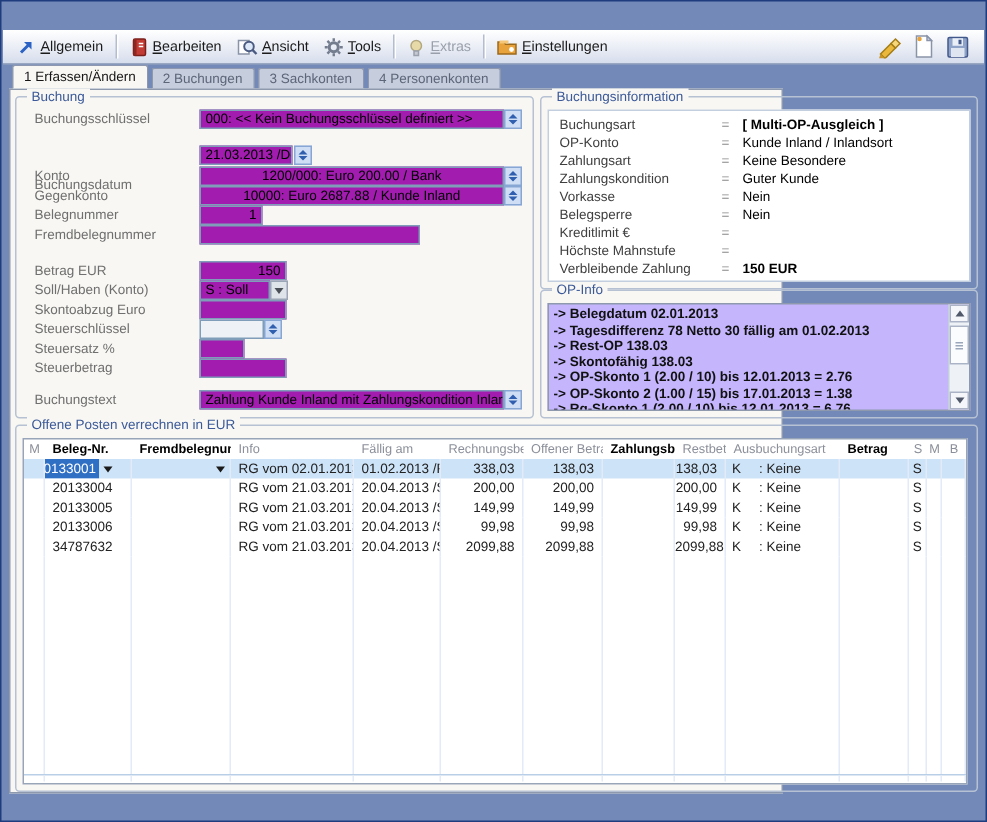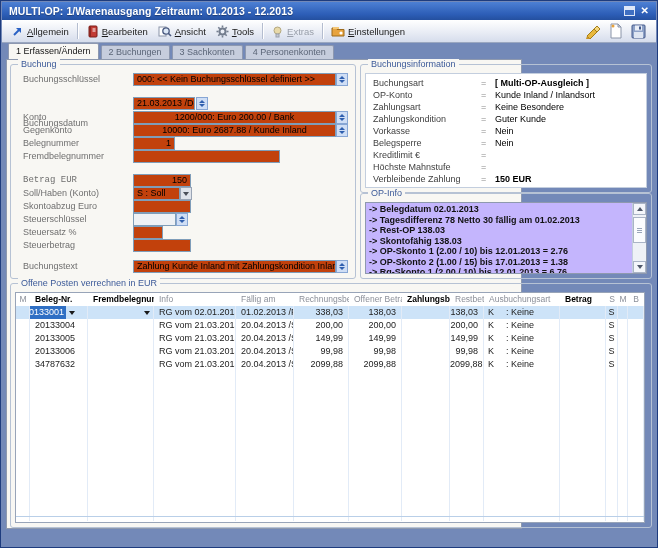--- a/index.html
+++ b/index.html
@@ -38,21 +38,21 @@
   
   .panel{position:absolute;left:5px;top:58px;width:516px;height:470px;background:#f8f7f3;
     border:1px solid #8e99ae;box-sizing:border-box;}
 
   .groupbox{position:absolute;border:1px solid #b6c2d4;border-radius:3px;}
   .gb-label{position:absolute;top:-6px;left:7px;background:#f8f7f3;padding:0 3px;
     color:#3c5a99;font-size:9px;line-height:11px;white-space:nowrap;}
 
   
   .frm-label{position:absolute;left:12px;font-size:9px;color:#6f6f6f;line-height:13px;white-space:nowrap;}
-  .fld{position:absolute;height:13px;background:#c2410c;border:1px solid #7f9db9;font-size:9px;
+  .fld{position:absolute;height:13px;background:#a21caf;border:1px solid #7f9db9;font-size:9px;
     line-height:11px;padding:0 3px;box-sizing:border-box;color:#000;white-space:nowrap;overflow:hidden;}
   .fld.center{text-align:center;}
   .fld.right{text-align:right;}
   .fld.gray{background:#eef1f5;}
   .spin,.ddbtn{position:absolute;width:12px;height:13px;background:#cfdef5;border:1px solid #87a6d4;
     box-sizing:border-box;display:flex;flex-direction:column;align-items:center;justify-content:center;}
   .spin::before{content:"";border-left:3px solid transparent;border-right:3px solid transparent;
     border-bottom:3px solid #2f5fae;margin-bottom:1px;}
   .spin::after{content:"";border-left:3px solid transparent;border-right:3px solid transparent;
     border-top:3px solid #2f5fae;}
@@ -109,27 +109,20 @@
   .op-empty .cell,.op-stub .cell{height:100%;}
   .op-stub{height:4px;border-top:1px solid #b9cfe8;}
 
   .icon-svg{display:block;}
 </style>
 </head>
 <body>
 
 <div class="window">
 
-  <div class="titlebar">
-    <div class="title">MULTI-OP: 1/Warenausgang Zeitraum: 01.2013 - 12.2013</div>
-    <div class="tb-btns">
-      <div class="btn-restore"></div>
-      <div class="btn-close">✕</div>
-    </div>
-  </div>
 
   <div class="toolbar">
     <div class="tb-item">
       <svg class="icon-svg" width="13" height="13" viewBox="0 0 13 13">
           <path d="M3 10 L9 4" stroke="#2b62c4" stroke-width="2" fill="none"></path>
           <path d="M5 3 L10 3 L10 8 Z" fill="#2b62c4"></path>
         </svg>
       <span class="lbl">Allgemein</span>
     </div>
     <div class="tb-sep"></div>
@@ -230,21 +223,21 @@
       <div class="frm-label" style="top:59px;">Gegenkonto</div>
       <div class="fld center" style="left:122px;top:59px;width:203px;">10000: Euro 2687.88 / Kunde Inland</div>
       <div class="spin" style="left:325px;top:59px;"></div>
 
       <div class="frm-label" style="top:72px;">Belegnummer</div>
       <div class="fld right" style="left:122px;top:72px;width:42px;">1</div>
 
       <div class="frm-label" style="top:85px;">Fremdbelegnummer</div>
       <div class="fld" style="left:122px;top:85px;width:147px;"></div>
 
-      <div class="frm-label" style="top:109px;font-family:Liberation Mono, monospace;">Betrag EUR</div>
+      <div class="frm-label" style="top:109px;">Betrag EUR</div>
       <div class="fld right" style="left:122px;top:109px;width:58px;">150</div>
 
       <div class="frm-label" style="top:122px;">Soll/Haben (Konto)</div>
       <div class="fld" style="left:122px;top:122px;width:47px;">S : Soll</div>
       <div class="ddbtn" style="left:169px;top:122px;"></div>
 
       <div class="frm-label" style="top:135px;">Skontoabzug Euro</div>
       <div class="fld" style="left:122px;top:135px;width:58px;"></div>
 
       <div class="frm-label" style="top:148px;">Steuerschlüssel</div>

